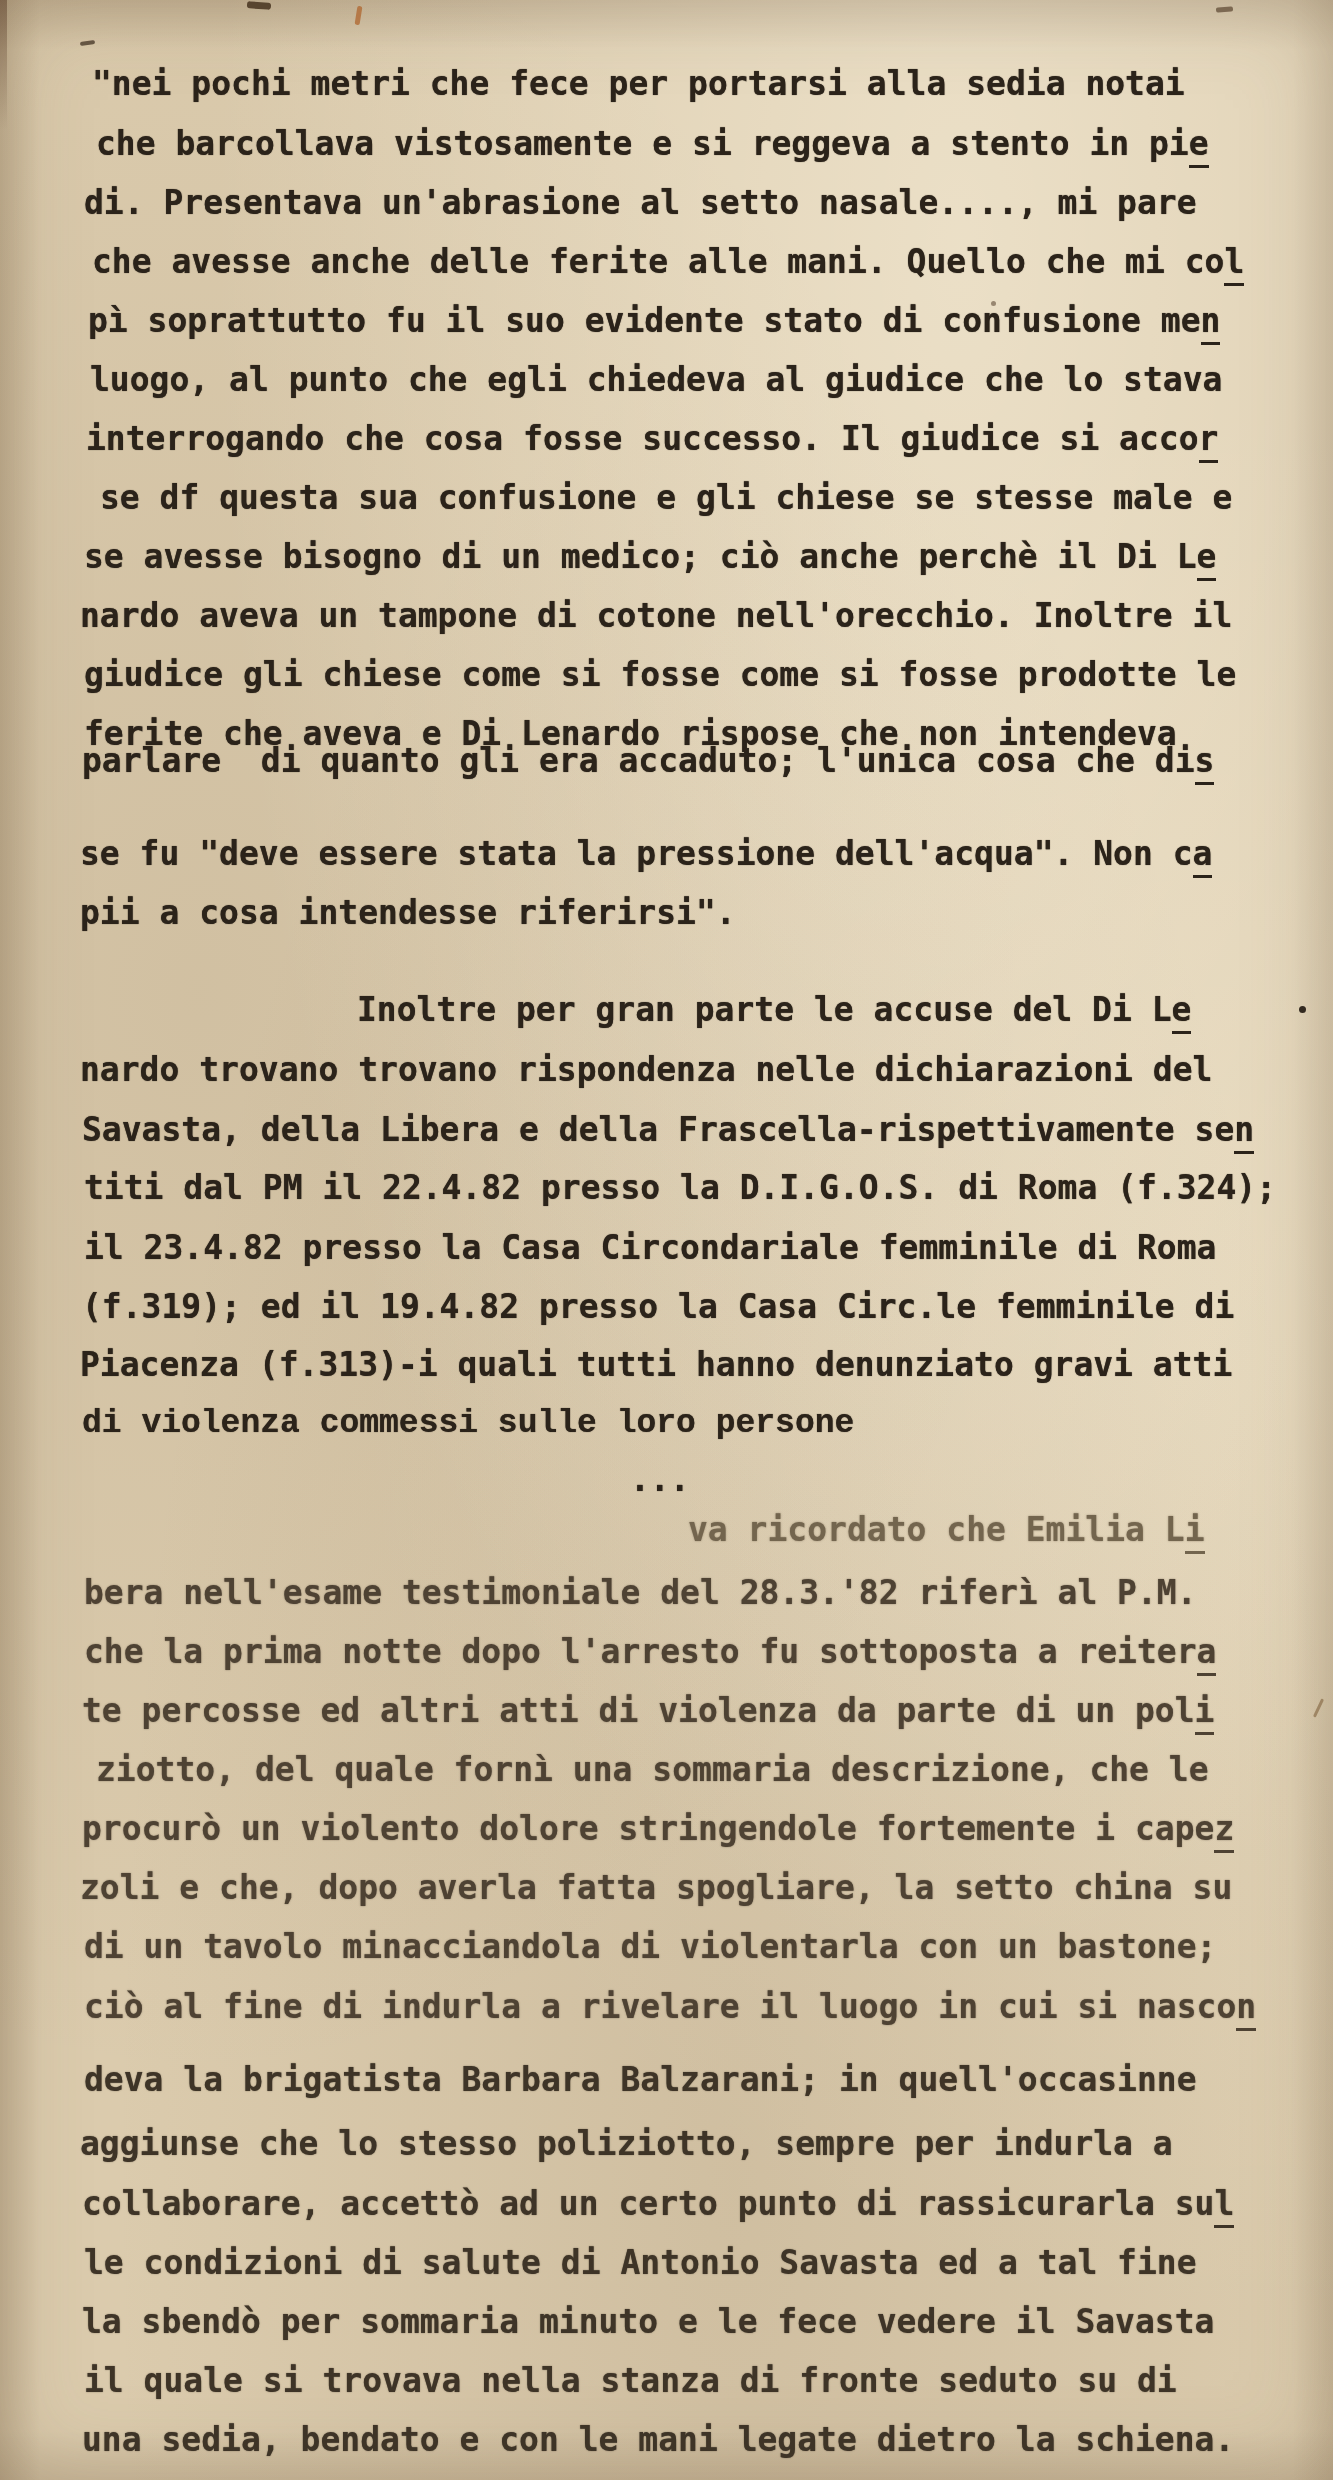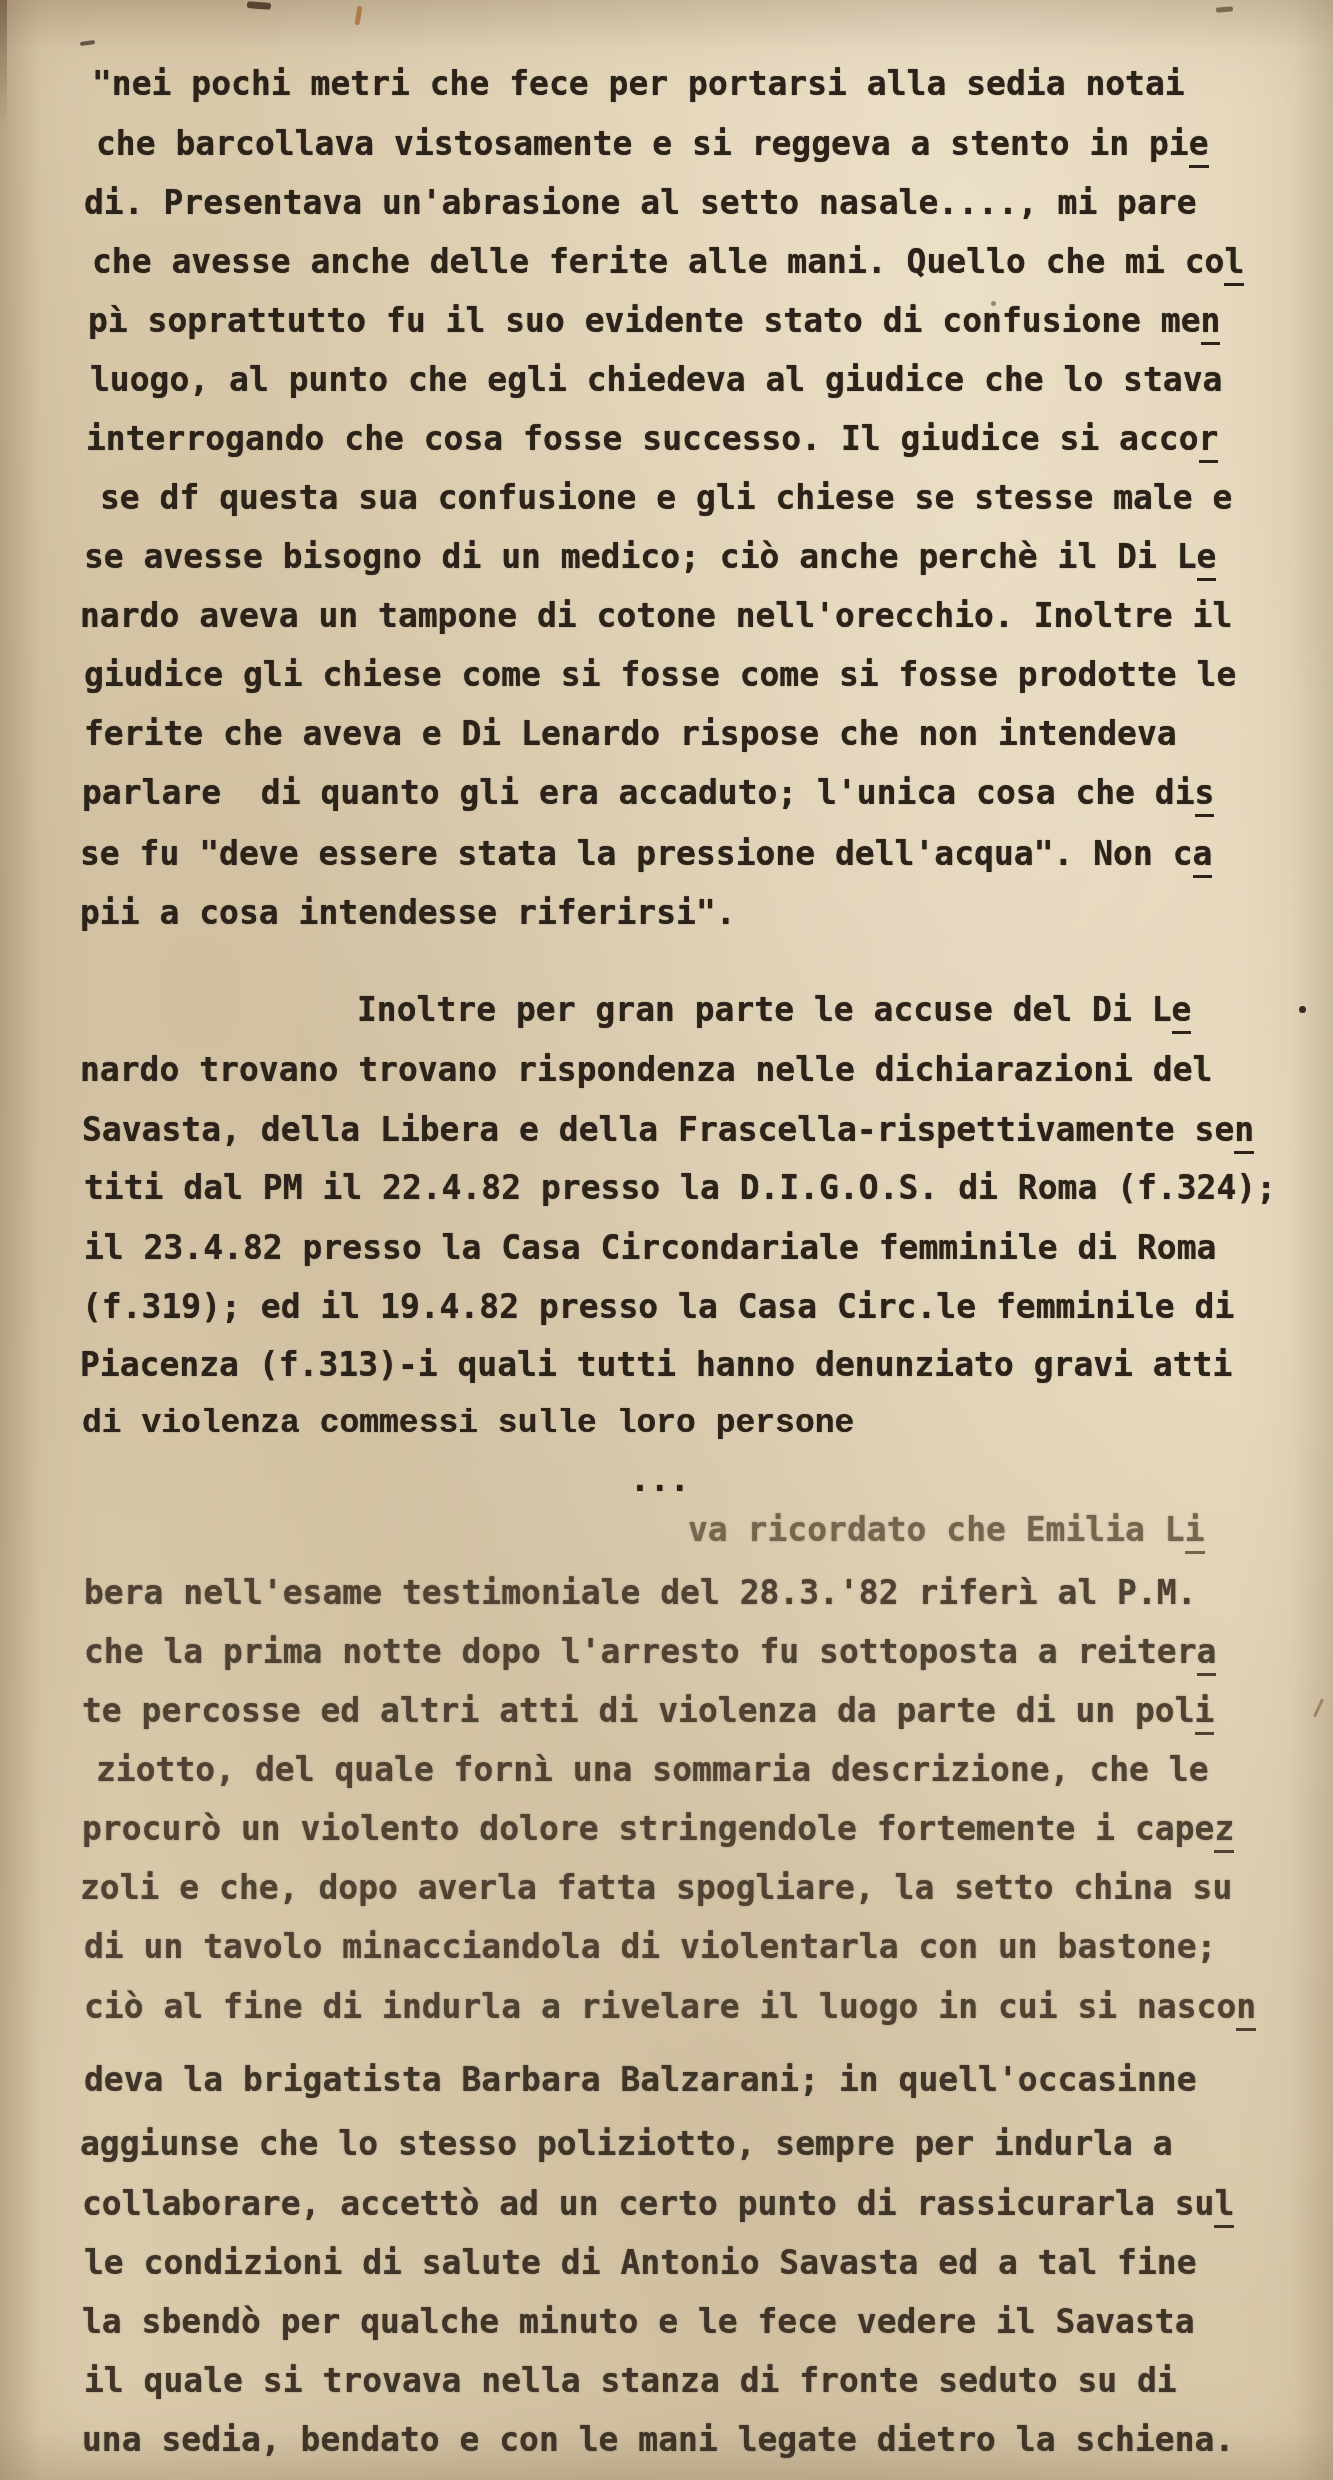--- a/index.html
+++ b/index.html
@@ -52,21 +52,21 @@
       <div class="line t-dark" style="top: 183px; left: 84px;"><span>di. Presentava un'abrasione al setto nasale...., mi pare</span></div>
       <div class="line t-dark" style="top: 242px; left: 92px;"><span>che avesse anche delle ferite alle mani. Quello che mi co</span><span class="u">l</span></div>
       <div class="line t-dark" style="top: 301px; left: 88px;"><span>pì soprattutto fu il suo evidente stato di confusione me</span><span class="u">n</span></div>
       <div class="line t-dark" style="top: 360px; left: 90px;"><span>luogo, al punto che egli chiedeva al giudice che lo stava</span></div>
       <div class="line t-dark" style="top: 419px; left: 86px;"><span>interrogando che cosa fosse successo. Il giudice si acco</span><span class="u">r</span></div>
       <div class="line t-dark" style="top: 478px; left: 82px; margin-left: 18px;"><span>se df questa sua confusione e gli chiese se stesse male e</span></div>
       <div class="line t-dark" style="top: 537px; left: 84px;"><span>se avesse bisogno di un medico; ciò anche perchè il Di L</span><span class="u">e</span></div>
       <div class="line t-dark" style="top: 596px; left: 80px;"><span>nardo aveva un tampone di cotone nell'orecchio. Inoltre il</span></div>
       <div class="line t-dark" style="top: 655px; left: 84px;"><span>giudice gli chiese come si fosse come si fosse prodotte le</span></div>
       <div class="line t-dark" style="top: 714px; left: 84px;"><span>ferite che aveva e Di Lenardo rispose che non intendeva</span></div>
-      <div class="line t-dark" style="top: 773px; left: 82px;"><span>parlare  di quanto gli era accaduto; l'unica cosa che di</span><span class="u">s</span></div>
+      <div class="line t-dark" style="top: 741px; left: 82px;"><span>parlare  di quanto gli era accaduto; l'unica cosa che di</span><span class="u">s</span></div>
       <div class="line t-dark" style="top: 834px; left: 80px;"><span>se fu "deve essere stata la pressione dell'acqua". Non c</span><span class="u">a</span></div>
       <div class="line t-dark" style="top: 893px; left: 80px;"><span>pii a cosa intendesse riferirsi".</span></div>
       <div class="line t-dark" style="top: 990px; left: 357px;"><span>Inoltre per gran parte le accuse del Di L</span><span class="u">e</span></div>
       <div class="line t-dark" style="top: 1050px; left: 80px;"><span>nardo trovano trovano rispondenza nelle dichiarazioni del</span></div>
       <div class="line t-dark" style="top: 1110px; left: 82px;"><span>Savasta, della Libera e della Frascella-rispettivamente se</span><span class="u">n</span></div>
       <div class="line t-dark" style="top: 1168px; left: 84px;"><span>titi dal PM il 22.4.82 presso la D.I.G.O.S. di Roma (f.324);</span></div>
       <div class="line t-dark" style="top: 1228px; left: 84px;"><span>il 23.4.82 presso la Casa Circondariale femminile di Roma</span></div>
       <div class="line t-dark" style="top: 1287px; left: 82px;"><span>(f.319); ed il 19.4.82 presso la Casa Circ.le femminile di</span></div>
       <div class="line t-dark" style="top: 1345px; left: 80px;"><span>Piacenza (f.313)-i quali tutti hanno denunziato gravi atti</span></div>
       <div class="line t-dark" style="top: 1404px; left: 82px; font-family: Liberation Mono, monospace;"><span>di violenza commessi sulle loro persone</span></div>
@@ -77,21 +77,21 @@
       <div class="line t-mid" style="top: 1691px; left: 82px;"><span>te percosse ed altri atti di violenza da parte di un pol</span><span class="u">i</span></div>
       <div class="line t-mid" style="top: 1750px; left: 96px;"><span>ziotto, del quale fornì una sommaria descrizione, che le</span></div>
       <div class="line t-mid" style="top: 1809px; left: 82px;"><span>procurò un violento dolore stringendole fortemente i cape</span><span class="u">z</span></div>
       <div class="line t-mid" style="top: 1868px; left: 80px;"><span>zoli e che, dopo averla fatta spogliare, la setto china su</span></div>
       <div class="line t-mid" style="top: 1927px; left: 84px;"><span>di un tavolo minacciandola di violentarla con un bastone;</span></div>
       <div class="line t-mid" style="top: 1987px; left: 84px;"><span>ciò al fine di indurla a rivelare il luogo in cui si nasco</span><span class="u">n</span></div>
       <div class="line t-semi" style="top: 2060px; left: 84px;"><span>deva la brigatista Barbara Balzarani; in quell'occasinne</span></div>
       <div class="line t-semi" style="top: 2124px; left: 80px;"><span>aggiunse che lo stesso poliziotto, sempre per indurla a</span></div>
       <div class="line t-semi" style="top: 2184px; left: 82px;"><span>collaborare, accettò ad un certo punto di rassicurarla su</span><span class="u">l</span></div>
       <div class="line t-semi" style="top: 2243px; left: 84px;"><span>le condizioni di salute di Antonio Savasta ed a tal fine</span></div>
-      <div class="line t-semi" style="top: 2302px; left: 82px;"><span>la sbendò per qualche minuto e le fece vedere il Savasta</span></div>
+      <div class="line t-semi" style="top: 2302px; left: 82px;"><span>la sbendò per sommaria minuto e le fece vedere il Savasta</span></div>
       <div class="line t-semi" style="top: 2361px; left: 84px;"><span>il quale si trovava nella stanza di fronte seduto su di</span></div>
       <div class="line t-semi" style="top: 2420px; left: 82px;"><span>una sedia, bendato e con le mani legate dietro la schiena.</span></div>
     </div>
   <div class="artifact a-edgeL"></div>
   <div class="artifact a-dash1"></div>
   <div class="artifact a-dash2"></div>
   <div class="artifact a-tick"></div>
   <div class="artifact a-dash3"></div>
   <div class="artifact a-dot1"></div>
   <div class="artifact a-dot2"></div>

